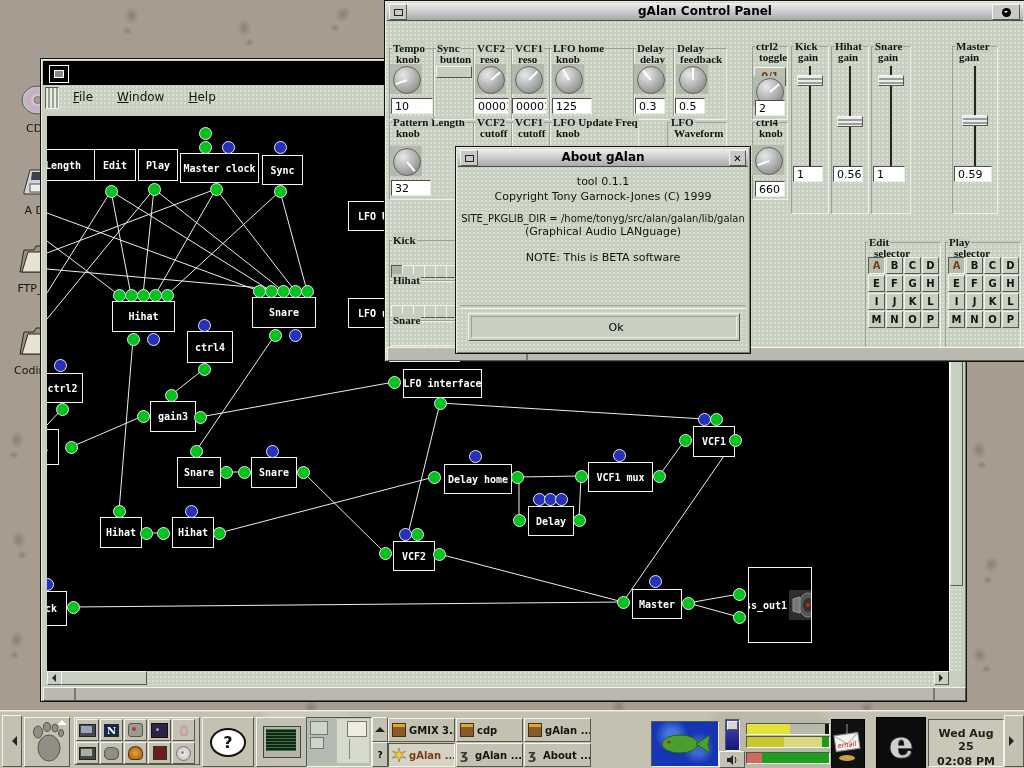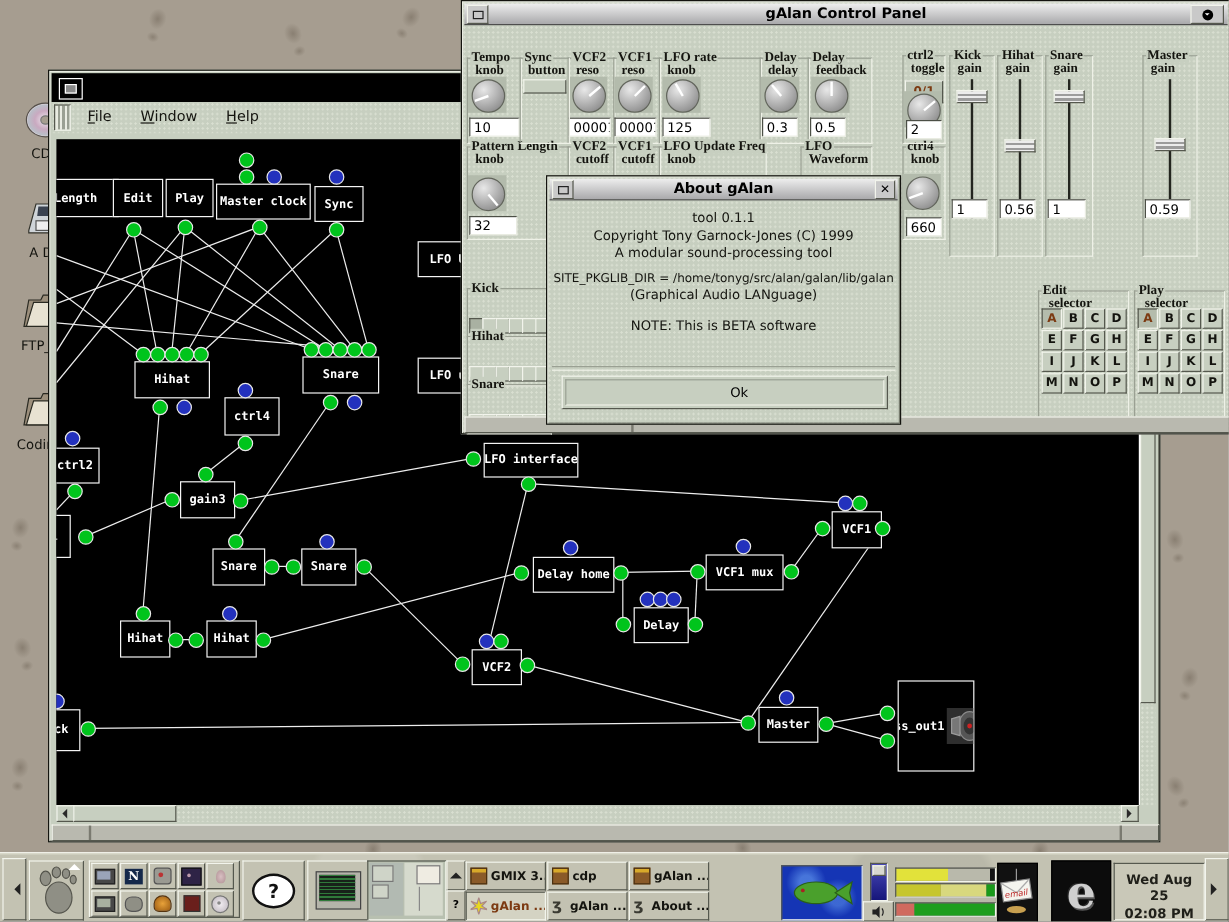--- a/index.html
+++ b/index.html
@@ -362,21 +362,21 @@
         <div class="entry" style="position: absolute; left: 87px; top: 78px; width: 35px; height: 16px;">00001</div>
         <div class="frame" style="position: absolute; left: 124px; top: 28px; width: 38px; height: 70px;">
           <div class="frlabel"><span class="l1">VCF1</span><br><span style="padding-left:4px;">reso</span></div>
         </div>
         <div class="knobpatch" style="left: 125px; top: 44px;"></div>
         <div class="knob" style="left: 128px; top: 46px;">
           <div class="knobline" style="transform: rotate(45deg);"></div>
         </div>
         <div class="entry" style="position: absolute; left: 125px; top: 78px; width: 35px; height: 16px;">00001</div>
         <div class="frame" style="position: absolute; left: 162px; top: 28px; width: 84px; height: 70px;">
-          <div class="frlabel"><span class="l1">LFO rate</span><br><span style="padding-left:4px;">knob</span></div>
+          <div class="frlabel"><span class="l1">LFO home</span><br><span style="padding-left:4px;">knob</span></div>
         </div>
         <div class="knobpatch" style="left: 165px; top: 44px;"></div>
         <div class="knob" style="left: 168px; top: 46px;">
           <div class="knobline" style="transform: rotate(-30deg);"></div>
         </div>
         <div class="entry" style="position: absolute; left: 165px; top: 78px; width: 40px; height: 16px;">125</div>
         <div class="frame" style="position: absolute; left: 246px; top: 28px; width: 40px; height: 70px;">
           <div class="frlabel"><span class="l1">Delay</span><br><span style="padding-left:4px;">delay</span></div>
         </div>
         <div class="knobpatch" style="left: 247px; top: 44px;"></div>
@@ -553,21 +553,20 @@
     <div class="abs titlebar" style="left:2px;top:2px;width:290px;height:17px;">
       <div class="wmbtn raised" style="left:2px;top:1px;width:16px;height:14px;background:#c9c9c9;">
         <div style="width:7px;height:5px;border:1px solid #222;"></div>
       </div>
       <span>About gAlan</span>
       <div class="wmbtn raised" style="right:2px;top:1px;width:15px;height:14px;background:#c9c9c9;font:bold 10px 'DejaVu Sans',sans-serif;">✕</div>
     </div>
     <div class="abs" style="left:2px;top:19px;width:290px;height:140px;text-align:center;font-size:11px;color:#14140f;">
       <div style="margin-top:9px;">tool 0.1.1</div>
       <div style="margin-top:2px;">Copyright Tony Garnock-Jones (C) 1999</div>
-      <div style="margin-top:1px;">A modular sound-processing tool</div>
       <div style="margin-top:10px;font-size:10px;white-space:nowrap;">SITE_PKGLIB_DIR = /home/tonyg/src/alan/galan/lib/galan</div>
       <div style="margin-top:1px;">(Graphical Audio LANguage)</div>
       <div style="margin-top:13px;">NOTE: This is BETA software</div>
     </div>
     <div class="abs" style="left:4px;top:158px;width:286px;height:2px;border-top:1px solid #9aa093;border-bottom:1px solid #eef1e7;"></div>
     <div class="abs raised" style="left:12px;top:166px;width:270px;height:26px;background:#c7cfc0;">
       <div class="sunken" style="position:absolute;left:2px;top:2px;right:2px;bottom:2px;display:flex;align-items:center;justify-content:center;font-size:11px;border-color:#9aa093 #eef1e7 #eef1e7 #9aa093;padding-left:24px;">Ok</div>
     </div>
   </div>
 

